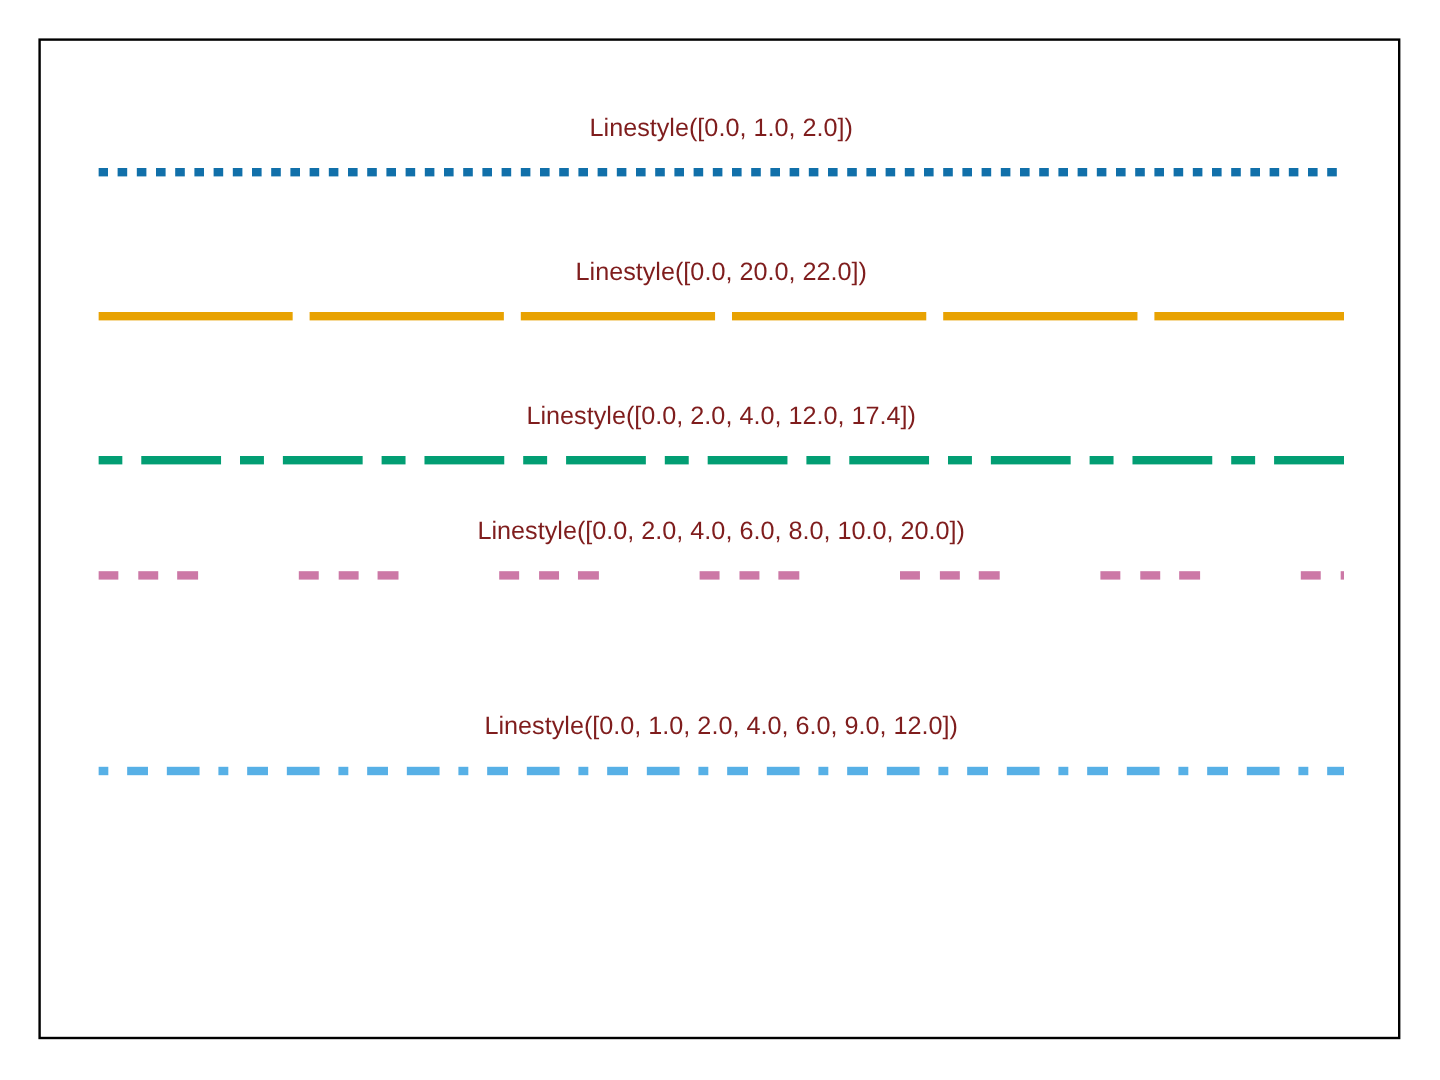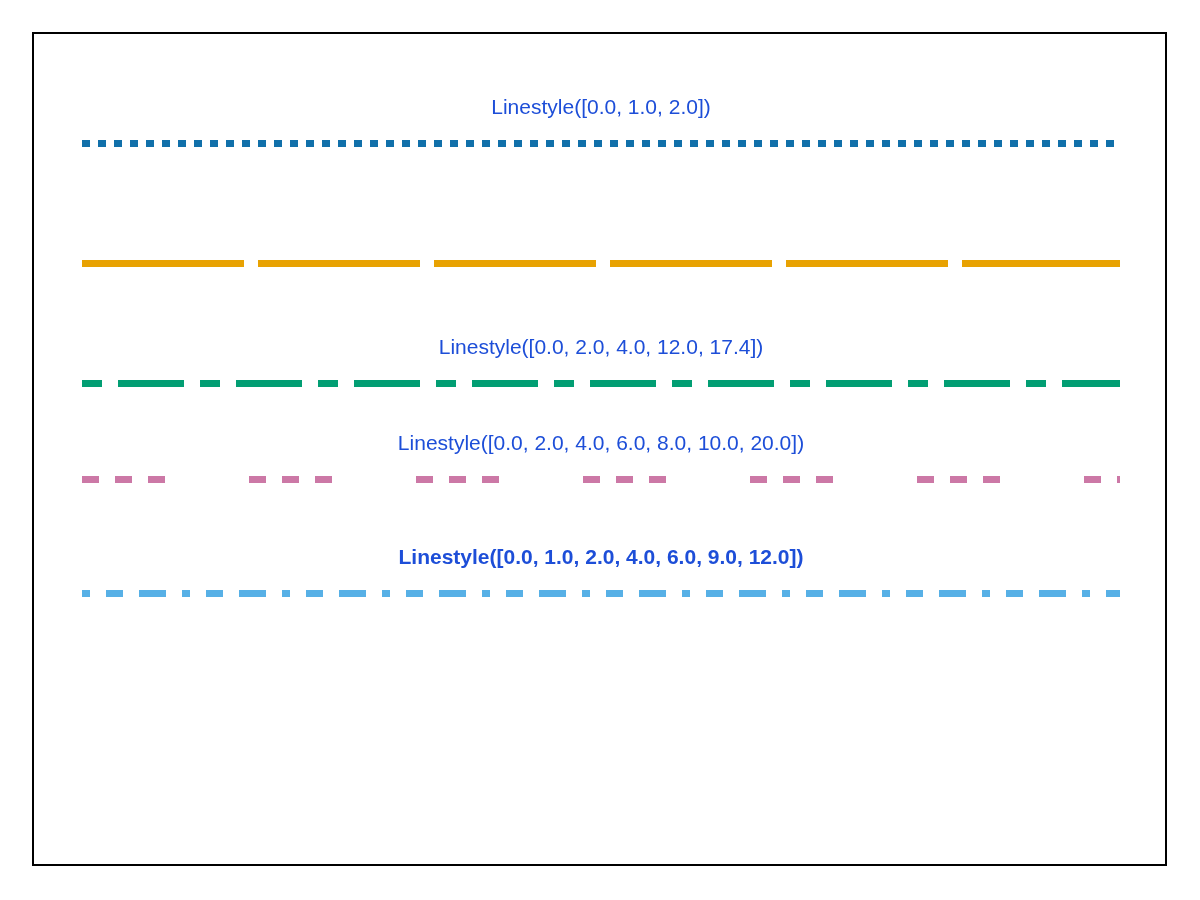--- a/index.html
+++ b/index.html
@@ -50,21 +50,21 @@
   }
 
   .ls-label {
     position: absolute;
     left: 0;
     top: 0;
     width: 1038px;
     text-align: center;
     font-size: 21px;
     font-family: "Liberation Sans", sans-serif;
-    color: #1d4ed8;
+    color: #7f1d1d;
     white-space: nowrap;
     line-height: 26px;
   }
 
   .ls-line {
     position: absolute;
     left: 0;
     top: 46px;
     width: 1038px;
     height: 7px;
@@ -86,40 +86,41 @@
     <div id="plot-area">
 
       <div class="ls-row" style="top: 60px;">
         <div class="ls-label">Linestyle([0.0, 1.0, 2.0])</div>
         <div class="ls-line">
           <span class="stroke" style="background: repeating-linear-gradient(to right, rgb(17, 112, 170) 0px, rgb(17, 112, 170) 8px, transparent 8px, transparent 16px) 0% 0% / 16px 100%;"></span>
         </div>
       </div>
 
       <div class="ls-row" style="top: 180px;">
+        <div class="ls-label">Linestyle([0.0, 20.0, 22.0])</div>
         <div class="ls-line">
           <span class="stroke" style="background: repeating-linear-gradient(to right, rgb(232, 162, 2) 0px, rgb(232, 162, 2) 162px, transparent 162px, transparent 176px) 0% 0% / 176px 100%;"></span>
         </div>
       </div>
 
       <div class="ls-row" style="top: 300px;">
         <div class="ls-label">Linestyle([0.0, 2.0, 4.0, 12.0, 17.4])</div>
         <div class="ls-line">
           <span class="stroke" style="background: repeating-linear-gradient(to right, rgb(2, 158, 115) 0px, rgb(2, 158, 115) 20px, transparent 20px, transparent 36px, rgb(2, 158, 115) 36px, rgb(2, 158, 115) 102px, transparent 102px, transparent 118px) 0% 0% / 118px 100%;"></span>
         </div>
       </div>
 
       <div class="ls-row" style="top: 396px;">
         <div class="ls-label">Linestyle([0.0, 2.0, 4.0, 6.0, 8.0, 10.0, 20.0])</div>
         <div class="ls-line">
           <span class="stroke" style="background: repeating-linear-gradient(to right, rgb(204, 120, 166) 0px, rgb(204, 120, 166) 17px, transparent 17px, transparent 33px, rgb(204, 120, 166) 33px, rgb(204, 120, 166) 50px, transparent 50px, transparent 66px, rgb(204, 120, 166) 66px, rgb(204, 120, 166) 83px, transparent 83px, transparent 167px) 0% 0% / 167px 100%;"></span>
         </div>
       </div>
 
-      <div class="ls-row" style="top: 510px; font-weight: bold;">
+      <div class="ls-row" style="top: 559px;">
         <div class="ls-label">Linestyle([0.0, 1.0, 2.0, 4.0, 6.0, 9.0, 12.0])</div>
         <div class="ls-line">
           <span class="stroke" style="background: repeating-linear-gradient(to right, rgb(87, 176, 230) 0px, rgb(87, 176, 230) 8px, transparent 8px, transparent 24px, rgb(87, 176, 230) 24px, rgb(87, 176, 230) 41px, transparent 41px, transparent 57px, rgb(87, 176, 230) 57px, rgb(87, 176, 230) 84px, transparent 84px, transparent 100px) 0% 0% / 100px 100%;"></span>
         </div>
       </div>
 
 
     </div>
   </div>
 

